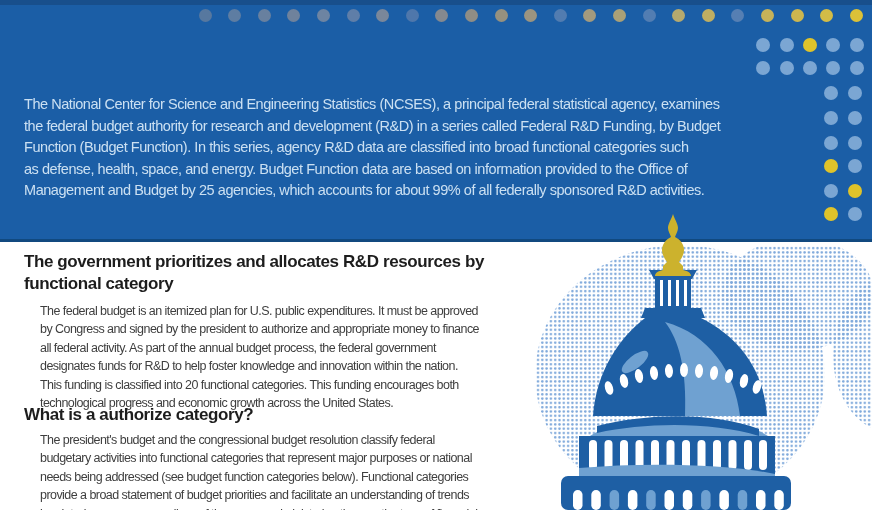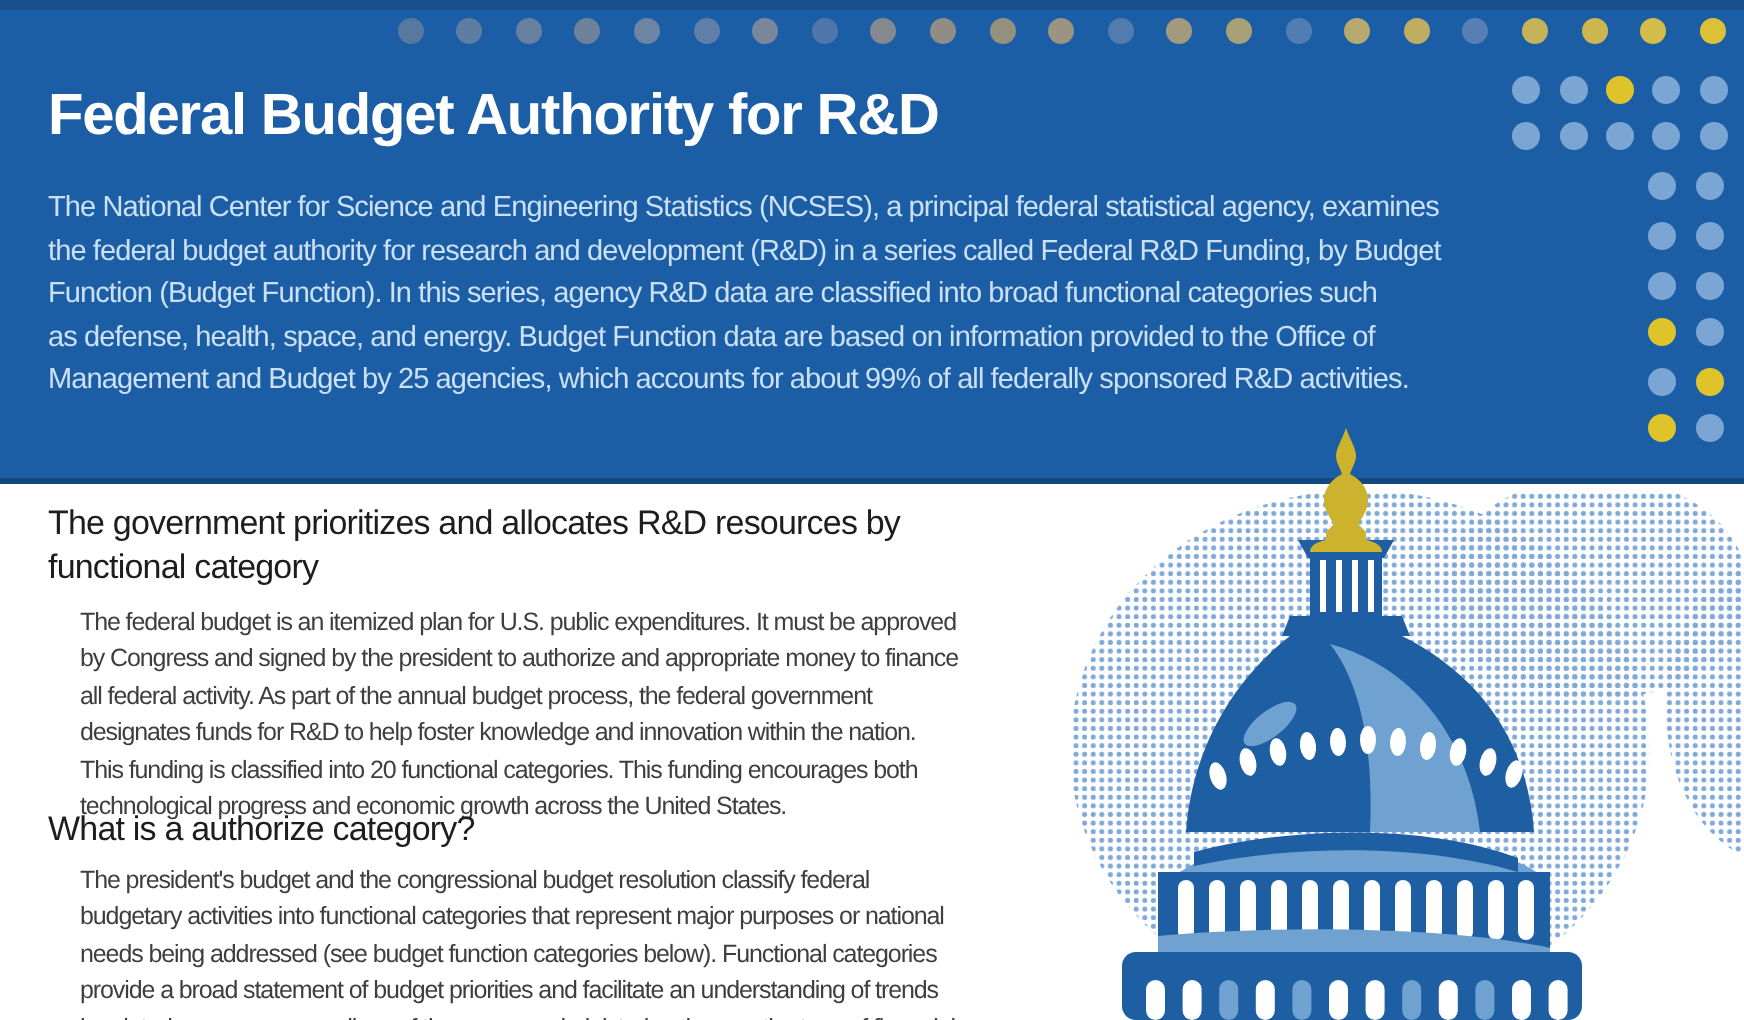--- a/index.html
+++ b/index.html
@@ -15,21 +15,21 @@
   .hero{position:absolute;left:0;top:0;width:872px;height:239px;
     background:var(--header-bg);border-bottom:3px solid var(--header-border);z-index:2;}
   .hero-topline{position:absolute;left:0;top:0;width:100%;height:5px;background:var(--header-top);}
   .dots-layer{position:absolute;inset:0;}
   .dot{position:absolute;border-radius:50%;display:block;}
   h1.title{position:absolute;left:24px;top:42px;margin:0;color:var(--title-color);
     font-size:29px;font-weight:bold;letter-spacing:-0.6px;}
   .intro{position:absolute;left:24px;top:94px;margin:0;width:800px;color:var(--intro-color);
     font-size:14.5px;line-height:21.6px;letter-spacing:-0.45px;white-space:pre-line;}
   .col h2{position:absolute;left:24px;margin:0;color:var(--heading-color);
-    font-size:17px;font-weight:normal;line-height:22px;letter-spacing:-0.4px;white-space:pre-line;}
+    font-size:17px;font-weight:bold;line-height:22px;letter-spacing:-0.4px;white-space:pre-line;}
   .col p{position:absolute;left:40px;margin:0;width:520px;color:var(--body-color);
     font-size:12.5px;line-height:18.4px;letter-spacing:-0.55px;white-space:pre-line;}
   #h2-1{top:251px;} #p-1{top:302px;} #h2-2{top:404px;} #p-2{top:431px;}
   .halftone-svg{position:absolute;left:480px;top:246px;z-index:1;}
   .dome-svg{position:absolute;left:533px;top:212px;z-index:3;}
 </style>
 </head>
 <body>
 
 <div class="page">
@@ -78,21 +78,20 @@
         <i class="dot" style="left: 848px; top: 111px; width: 14px; height: 14px; background: rgb(123, 166, 211);"></i>
         <i class="dot" style="left: 824px; top: 136px; width: 14px; height: 14px; background: rgb(123, 166, 211);"></i>
         <i class="dot" style="left: 848px; top: 136px; width: 14px; height: 14px; background: rgb(123, 166, 211);"></i>
         <i class="dot" style="left: 824px; top: 159px; width: 14px; height: 14px; background: rgb(223, 195, 42);"></i>
         <i class="dot" style="left: 848px; top: 159px; width: 14px; height: 14px; background: rgb(123, 166, 211);"></i>
         <i class="dot" style="left: 824px; top: 184px; width: 14px; height: 14px; background: rgb(123, 166, 211);"></i>
         <i class="dot" style="left: 848px; top: 184px; width: 14px; height: 14px; background: rgb(223, 195, 42);"></i>
         <i class="dot" style="left: 824px; top: 207px; width: 14px; height: 14px; background: rgb(223, 195, 42);"></i>
         <i class="dot" style="left: 848px; top: 207px; width: 14px; height: 14px; background: rgb(123, 166, 211);"></i>
       </div>
-    <h1 class="title">Federal Budget Authority for R&amp;D</h1>
     <p class="intro">The National Center for Science and Engineering Statistics (NCSES), a principal federal statistical agency, examines
 the federal budget authority for research and development (R&amp;D) in a series called Federal R&amp;D Funding, by Budget
 Function (Budget Function). In this series, agency R&amp;D data are classified into broad functional categories such
 as defense, health, space, and energy. Budget Function data are based on information provided to the Office of
 Management and Budget by 25 agencies, which accounts for about 99% of all federally sponsored R&amp;D activities.</p>
   </header>
 
   <main class="col">
     <h2 id="h2-1">The government prioritizes and allocates R&amp;D resources by
 functional category</h2>

